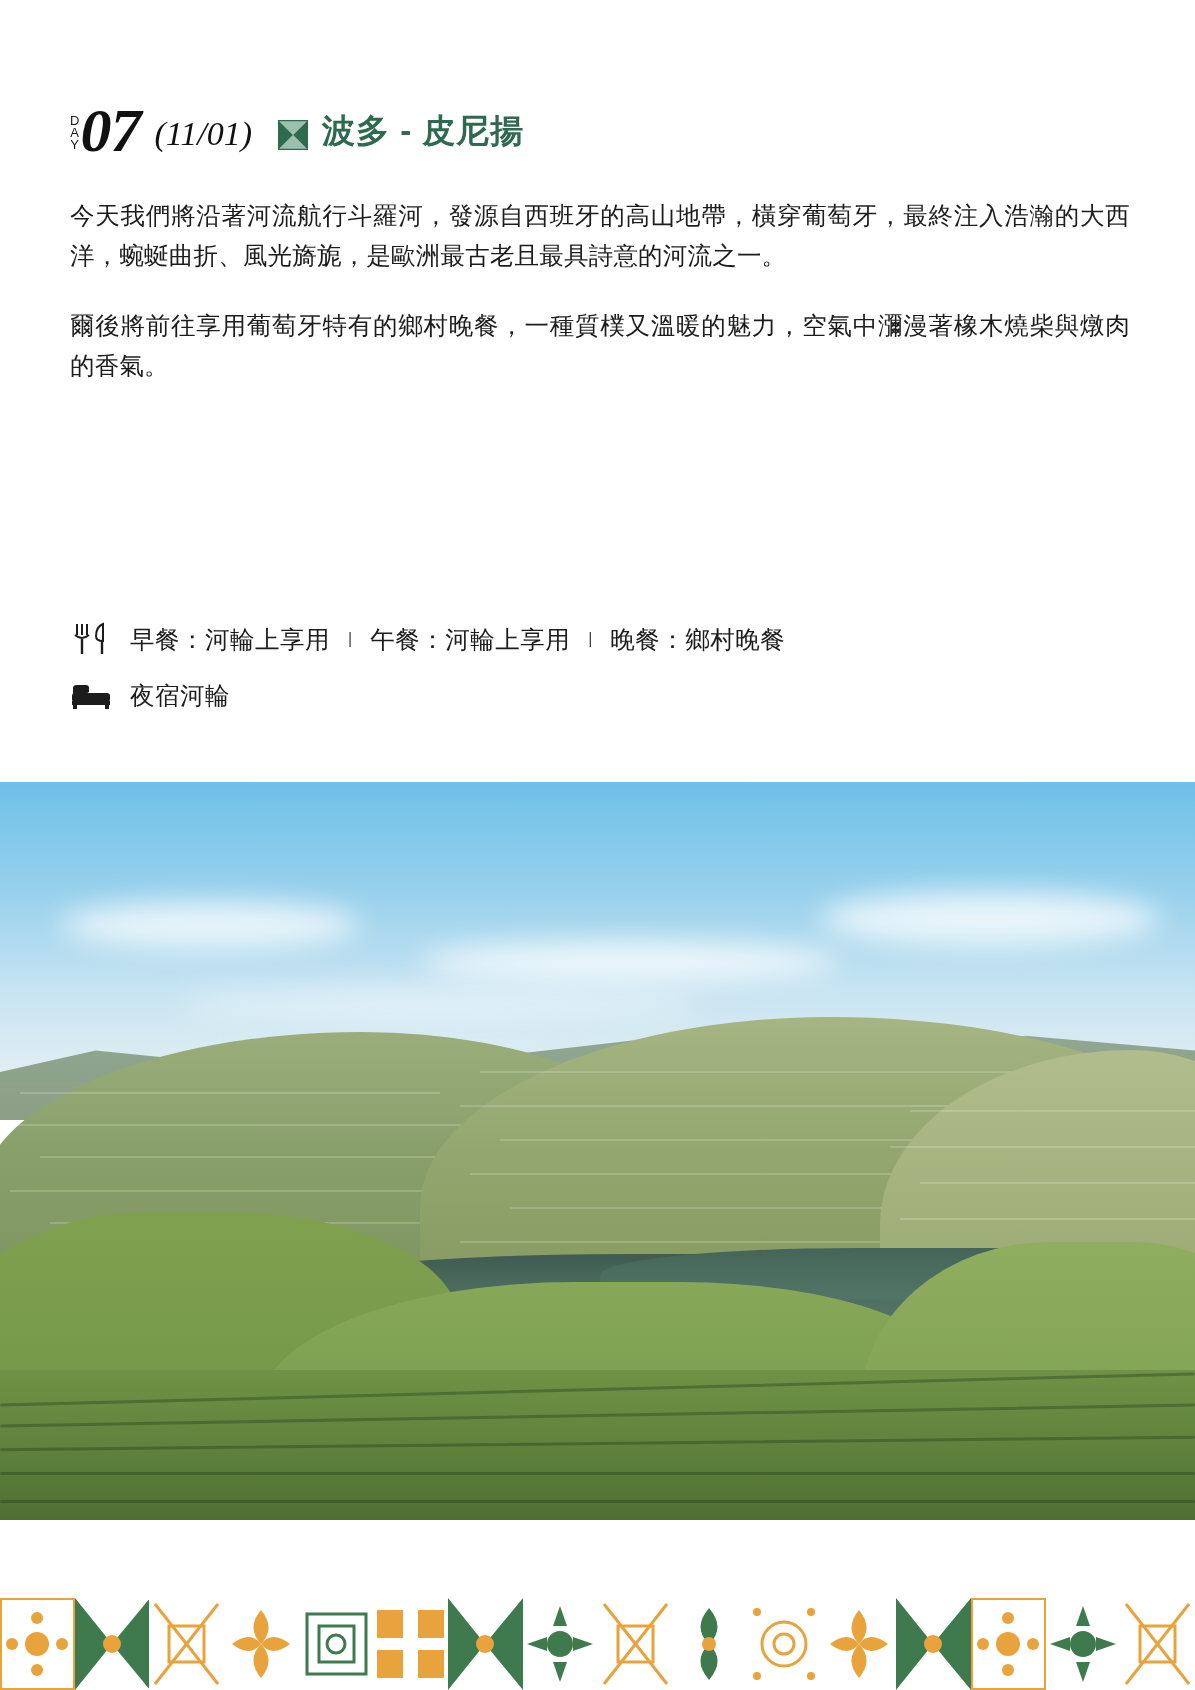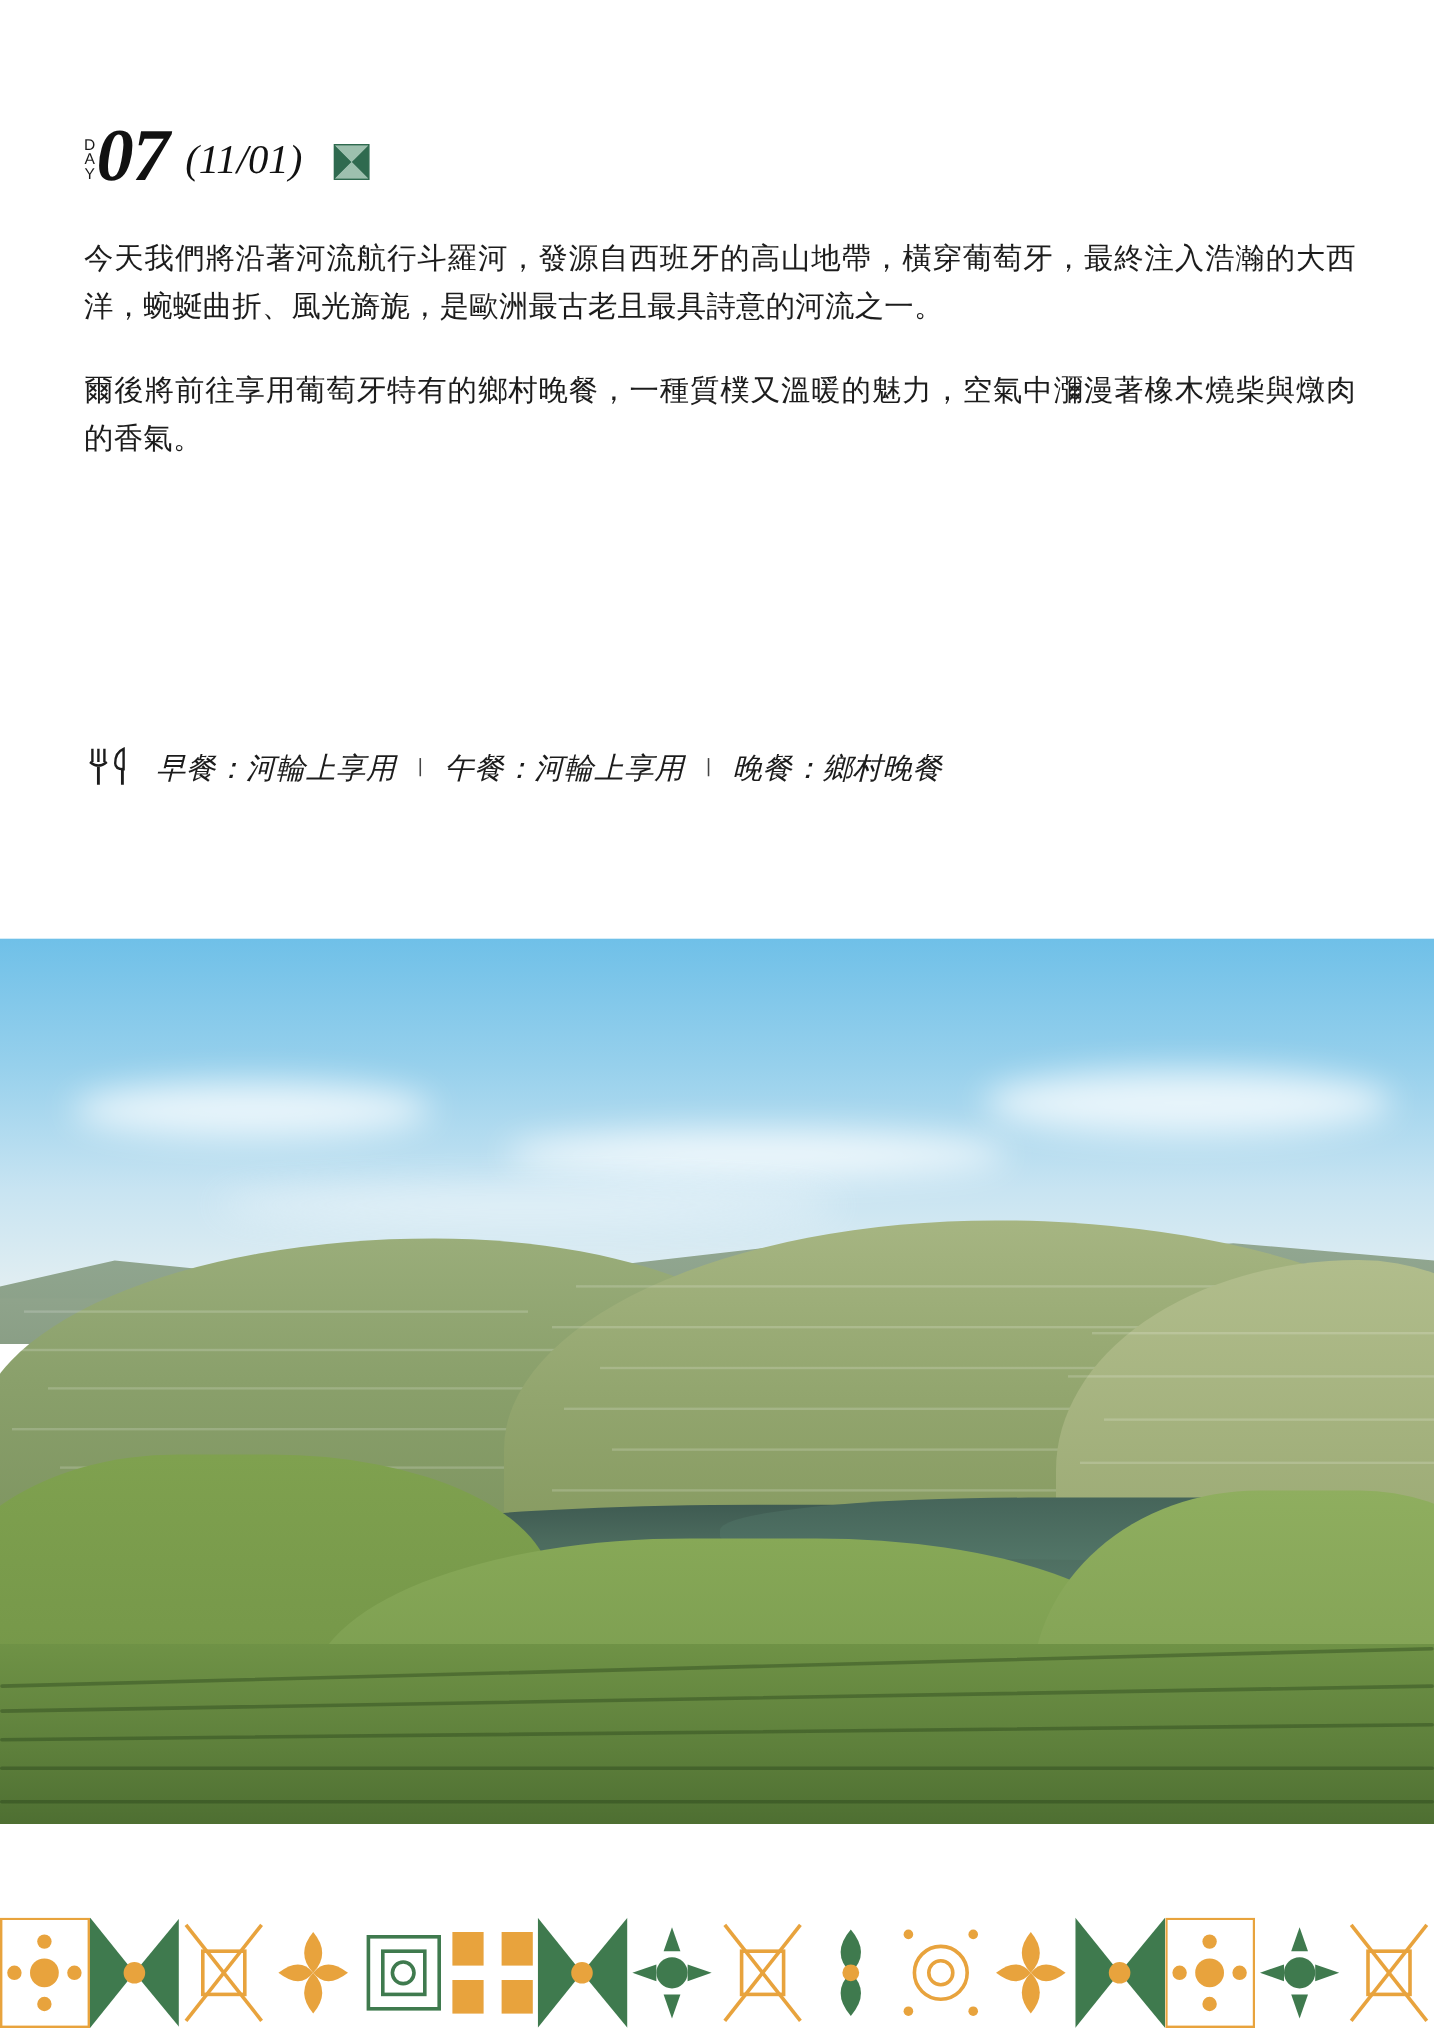--- a/index.html
+++ b/index.html
@@ -103,21 +103,20 @@
   .info-block {
     position: absolute;
     left: 70px;
     top: 615px;
     width: 1060px;
   }
   .info-row {
     display: flex;
     align-items: center;
     height: 48px;
-    font-style: italic;
   }
   .info-row + .info-row { margin-top: 8px; }
   .info-icon {
     width: 42px;
     height: 38px;
     flex: 0 0 42px;
     margin-right: 18px;
     display: flex;
     align-items: center;
     justify-content: center;
@@ -242,20 +241,21 @@
     <div class="day-date">(11/01)</div>
     <span class="tile-icon">
       <svg viewBox="0 0 30 30" width="30" height="30">
         <rect x="0.5" y="0.5" width="29" height="29" fill="#ffffff" stroke="#2f6a4f" stroke-width="1.6"></rect>
         <path d="M1 1 L15 15 L1 29 Z" fill="#2f6a4f"></path>
         <path d="M29 1 L15 15 L29 29 Z" fill="#2f6a4f"></path>
         <path d="M1 1 L15 15 L29 1 Z" fill="#4d8d6b" opacity=".55"></path>
         <path d="M1 29 L15 15 L29 29 Z" fill="#4d8d6b" opacity=".55"></path>
       </svg>
     </span>
+    <div class="route-title">波多 - 皮尼揚</div>
   </div>
 
   <div class="body-text">
     <p class="para">今天我們將沿著河流航行斗羅河，發源自西班牙的高山地帶，橫穿葡萄牙，最終注入浩瀚的大西洋，蜿蜒曲折、風光旖旎，是歐洲最古老且最具詩意的河流之一。</p>
     <p class="para tight">爾後將前往享用葡萄牙特有的鄉村晚餐，一種質樸又溫暖的魅力，空氣中瀰漫著橡木燒柴與燉肉的香氣。</p>
   </div>
 
   <div class="info-block">
     <div class="info-row">
       <span class="info-icon">
@@ -266,20 +266,32 @@
           <path d="M32 3 Q25 6 25 15 Q25 20 32 20 Z" stroke="#1c1c1c" stroke-width="2" fill="none"></path>
           <path d="M31 20 L31 33" stroke="#1c1c1c" stroke-width="2.4" fill="none"></path>
         </svg>
       </span>
       <span class="info-text">早餐：河輪上享用</span>
       <span class="sep">|</span>
       <span class="info-text">午餐：河輪上享用</span>
       <span class="sep">|</span>
       <span class="info-text">晚餐：鄉村晚餐</span>
     </div>
+    <div class="info-row">
+      <span class="info-icon">
+        <svg viewBox="0 0 42 30" width="42" height="30">
+          <path d="M3 22 L3 8 Q3 5 7 5 L16 5 Q19 5 19 8 L19 12" fill="#1c1c1c"></path>
+          <rect x="2" y="13" width="38" height="9" rx="3" fill="#1c1c1c"></rect>
+          <rect x="2" y="21" width="38" height="4" fill="#1c1c1c"></rect>
+          <rect x="3" y="24" width="4" height="5" fill="#1c1c1c"></rect>
+          <rect x="35" y="24" width="4" height="5" fill="#1c1c1c"></rect>
+        </svg>
+      </span>
+      <span class="info-text">夜宿河輪</span>
+    </div>
   </div>
 
   <div class="photo">
     <div class="sky"></div>
     <div class="cloud" style="left:60px;  top:120px; width:300px; height:46px;"></div>
     <div class="cloud" style="left:420px; top:160px; width:420px; height:40px;"></div>
     <div class="cloud" style="left:820px; top:110px; width:340px; height:54px;"></div>
     <div class="cloud" style="left:180px; top:205px; width:520px; height:34px; opacity:.55;"></div>
 
     <div class="ridge-far"></div>

